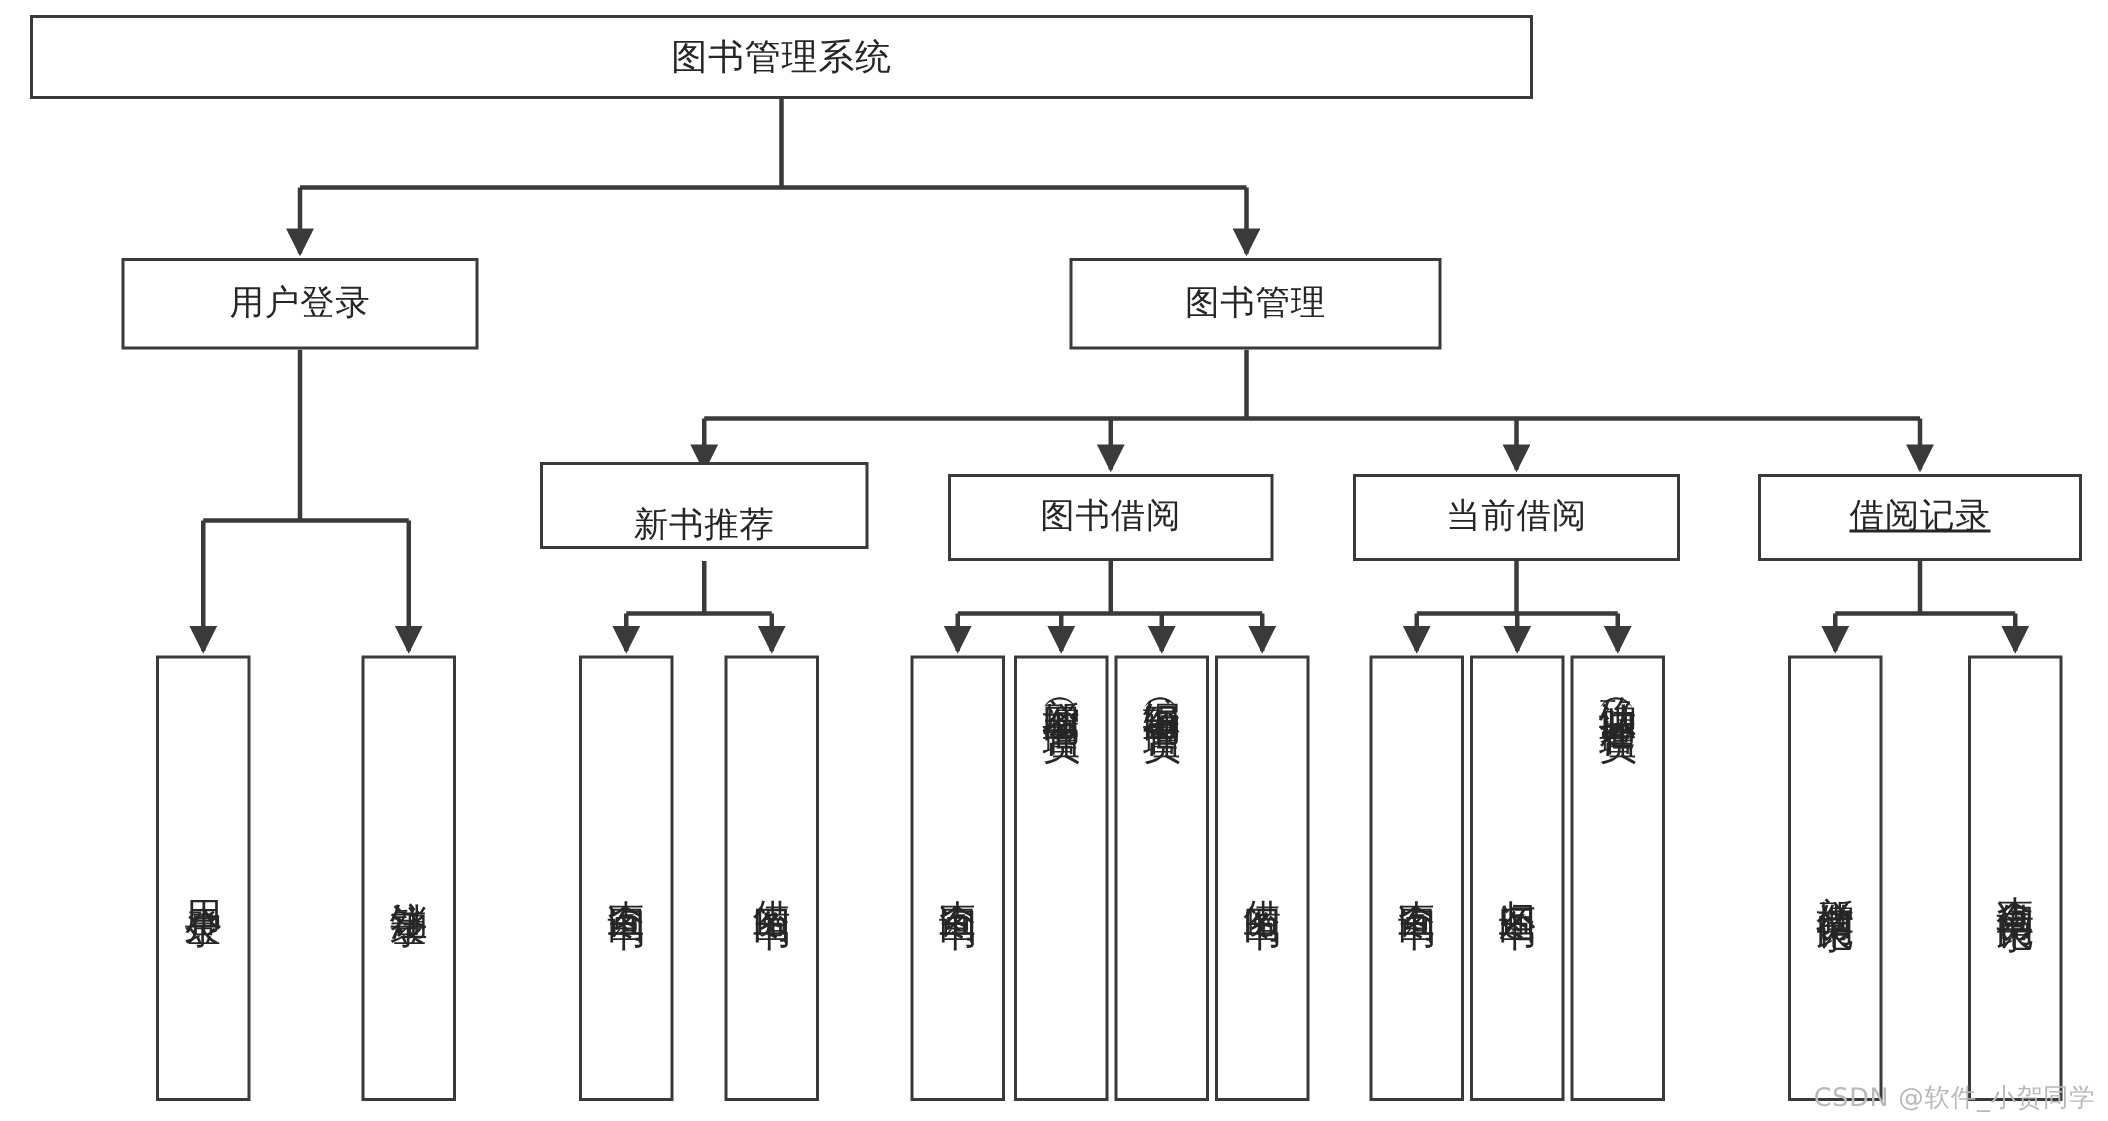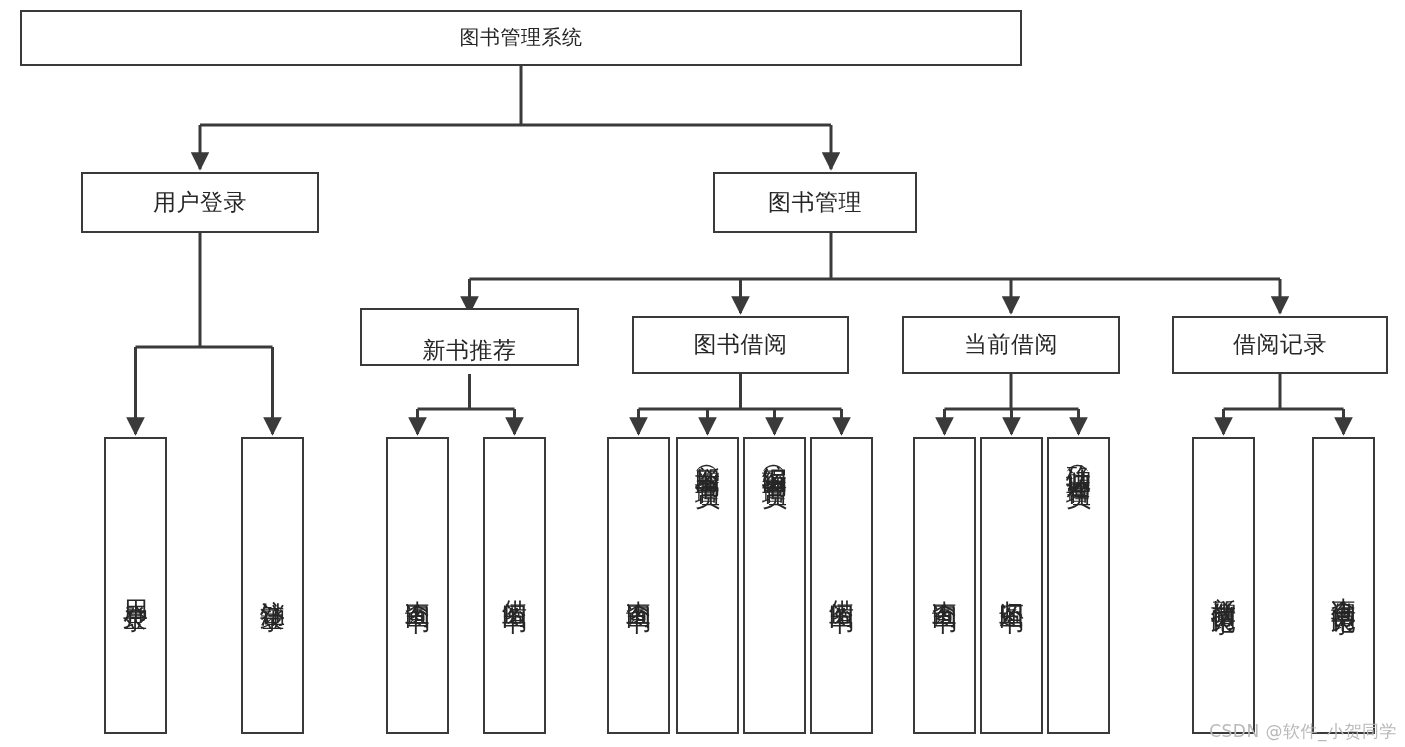--- a/index.html
+++ b/index.html
@@ -40,21 +40,21 @@
     text-align: center;
     line-height: 1.18;
     white-space: nowrap;
   }
   
   .node.horiz .lbl {
     font-size: 23px;
     letter-spacing: 0.5px;
   }
   .node.title .lbl {
-    font-size: 20px;
+    font-size: 24px;
   }
   
   .node.vert {
     align-items: flex-start;
     padding-top: 6px;
   }
   .node.vert .lbl {
     writing-mode: vertical-rl;
     text-orientation: upright;
     font-size: 25px;
@@ -126,33 +126,33 @@
       </g>
   </svg>
 
   <div id="nodes-layer">
       <div class="node horiz title" style="left: 20px; top: 10px; width: 1002px; height: 56px;">
         <span class="lbl">图书管理系统</span>
       </div>
       <div class="node horiz" style="left: 81px; top: 172px; width: 238px; height: 61px;">
         <span class="lbl">用户登录</span>
       </div>
-      <div class="node horiz" style="left: 713px; top: 172px; width: 204px; height: 61px;">
+      <div class="node horiz" style="left: 713px; top: 172px; width: 248px; height: 61px;">
         <span class="lbl">图书管理</span>
       </div>
       <div class="node horiz" style="left: 360px; top: 308px; width: 219px; height: 58px; align-items: flex-end;">
         <span class="lbl">新书推荐</span>
       </div>
       <div class="node horiz" style="left: 632px; top: 316px; width: 217px; height: 58px; align-items: center;">
         <span class="lbl">图书借阅</span>
       </div>
       <div class="node horiz" style="left: 902px; top: 316px; width: 218px; height: 58px;">
         <span class="lbl">当前借阅</span>
       </div>
-      <div class="node horiz" style="left: 1172px; top: 316px; width: 216px; height: 58px;">
+      <div class="node horiz" style="left: 1172px; top: 316px; width: 216px; height: 58px; text-decoration: underline;">
         <span class="lbl">借阅记录</span>
       </div>
       <div class="node vert mid" style="left: 104px; top: 437px; width: 63px; height: 297px;">
         <span class="lbl">用户登录</span>
       </div>
       <div class="node vert mid" style="left: 241px; top: 437px; width: 63px; height: 297px;">
         <span class="lbl">注销登录</span>
       </div>
       <div class="node vert mid" style="left: 386px; top: 437px; width: 63px; height: 297px;">
         <span class="lbl">查询图书</span>

